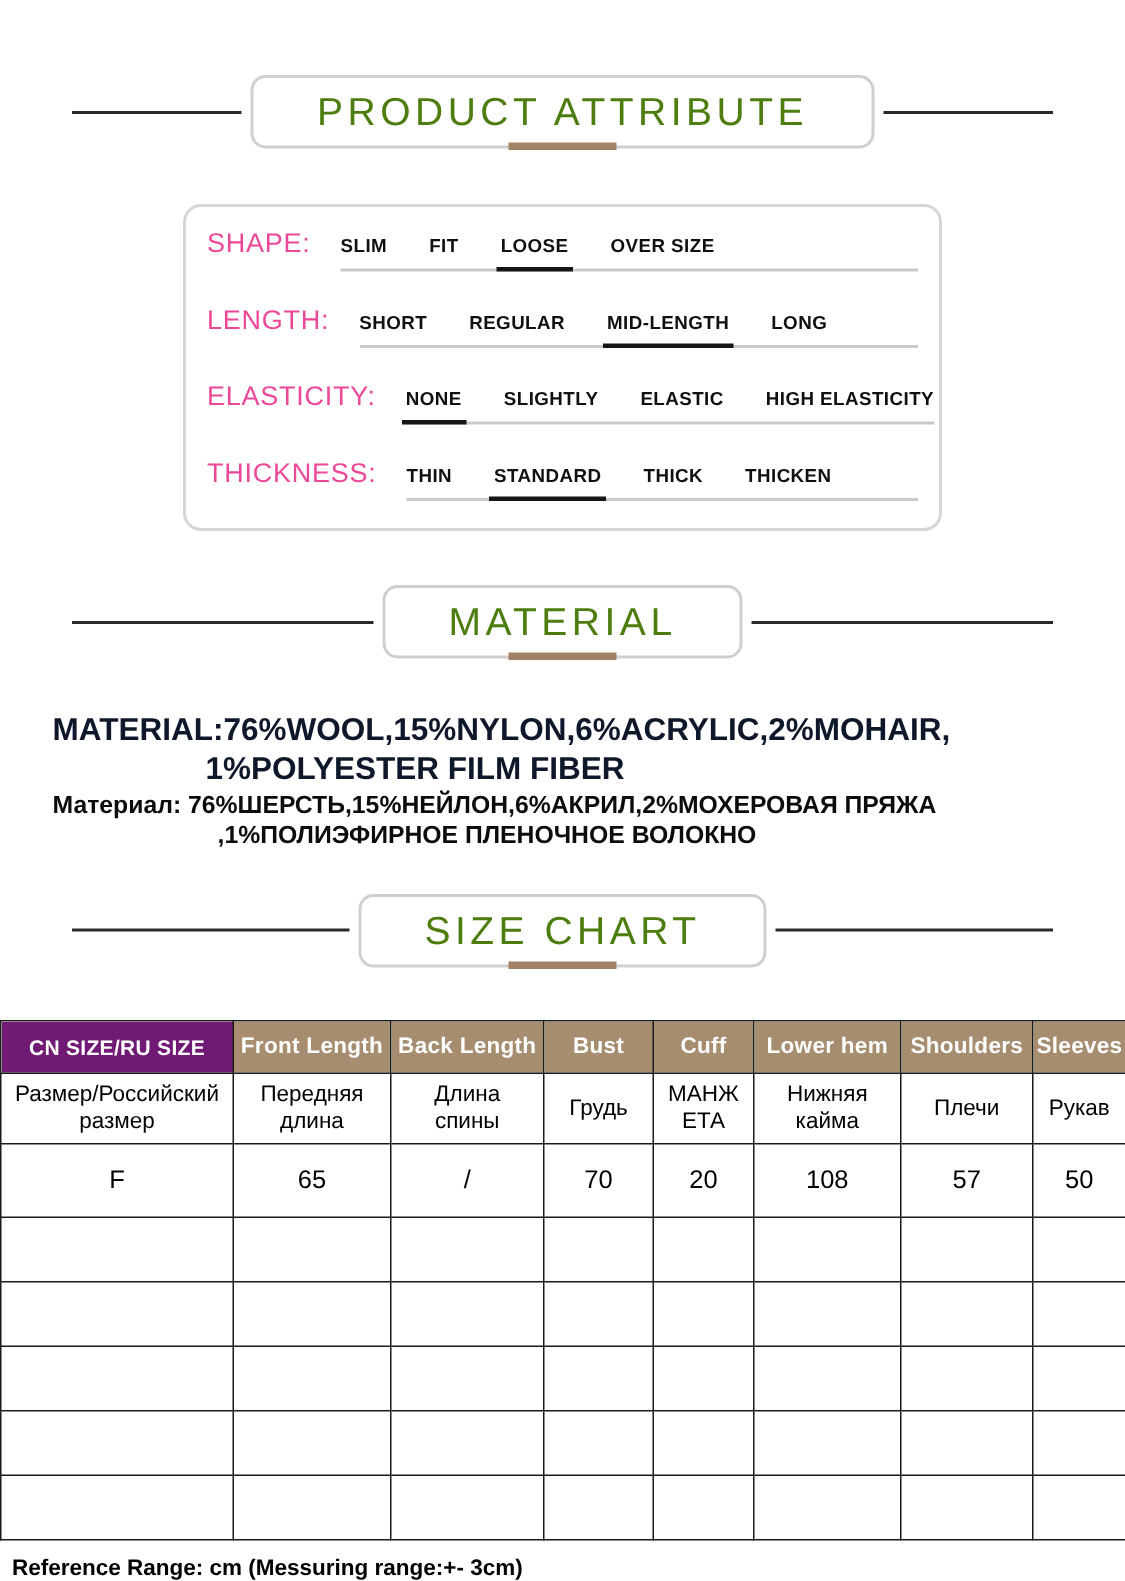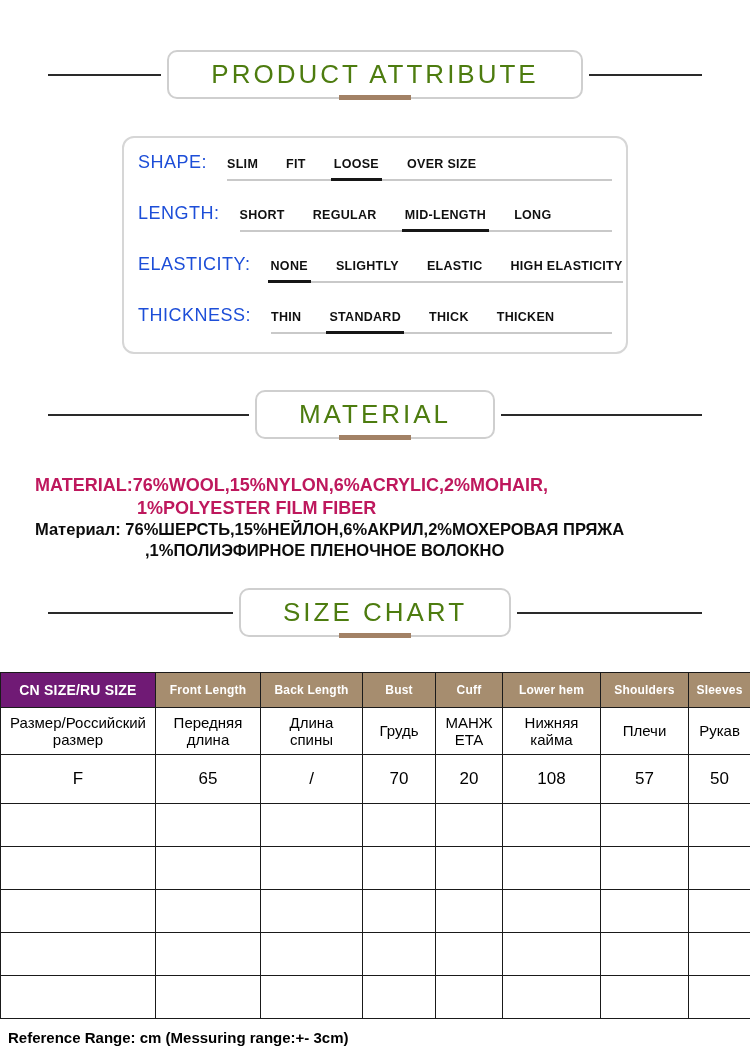--- a/index.html
+++ b/index.html
@@ -22,47 +22,47 @@
   .sh-2 { margin-top: 36px; }
   .sh-3 { margin-top: 28px; }
 
   
   .attr-box {
     width: 506px; margin: 36px auto 0; border: 2px solid #d6d6d6;
     border-radius: 12px; padding: 14px 12px 18px; box-sizing: border-box;
   }
   .attr-row { display: flex; align-items: flex-end; padding: 0 2px; }
   .attr-row + .attr-row { margin-top: 22px; }
-  .attr-label { font-size: 18px; letter-spacing: .5px; white-space: nowrap; padding-bottom: 8px; color: #1d4ed8; }
+  .attr-label { font-size: 18px; letter-spacing: .5px; white-space: nowrap; padding-bottom: 8px; color: #ec4899; }
   .attr-options {
     display: flex; flex: 1; margin-left: 20px; gap: 28px;
     border-bottom: 2px solid #c9c9c9; padding-bottom: 8px; align-items: flex-end;
   }
   .opt { font-size: 12.5px; font-weight: bold; letter-spacing: .3px; position: relative; white-space: nowrap; color: #101010; }
   .opt.selected::after {
     content: ""; position: absolute; left: -3px; right: -3px; bottom: -10px;
     height: 3px; background: #161616;
   }
 
   
   .material-text { margin: 34px 0 0 35px; }
   .mat-line { font-weight: bold; }
-  .mat-en { font-size: 18px; line-height: 1.25; color: #be185d; }
+  .mat-en { font-size: 21px; line-height: 1.25; color: #0f172a; }
   .mat-en-2 { margin-left: 102px; }
   .mat-ru { font-size: 16.5px; line-height: 1.25; color: #0c0c0c; }
   .mat-ru-1 { }
   .mat-ru-2 { margin-left: 110px; }
 
   
   table.size-chart { width: 750px; border-collapse: collapse; table-layout: fixed; margin-top: 34px; }
   table.size-chart th, table.size-chart td {
     border: 1px solid #1a1a1a; text-align: center; vertical-align: middle;
     overflow: hidden; padding: 0 2px;
   }
-  tr.hdr1 th { background: #a68d6f; color: #ffffff; font-size: 12px; font-weight: bold; height: 34px; letter-spacing: .2px; }
+  tr.hdr1 th { background: #a68d6f; color: #ffffff; font-size: 15px; font-weight: bold; height: 34px; letter-spacing: .2px; }
   tr.hdr1 th.dark { background: #701a75; font-size: 14px; }
   tr.hdr2 td { font-size: 15px; height: 46px; white-space: pre-line; line-height: 1.18; color: #000; }
   tr.data-row td { font-size: 17px; height: 48px; color: #000; }
   tr.empty-row td { height: 42px; }
 
   
   .footer { padding: 10px 8px 0; }
   .ref-line1 { font-size: 15px; font-weight: bold; color: #000; }
   .ref-line2 { font-size: 17px; font-weight: bold; margin-top: 13px; color: #000; }
 </style>

